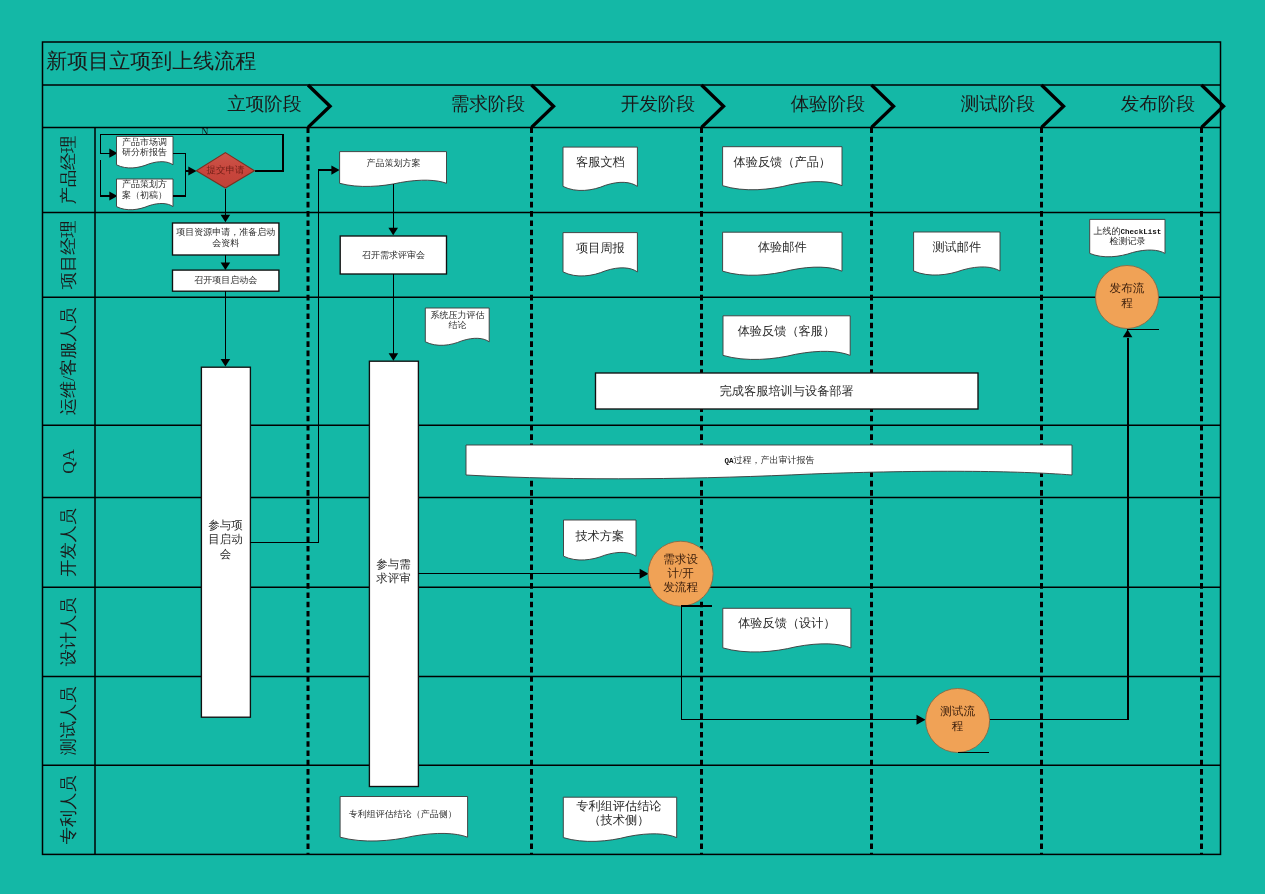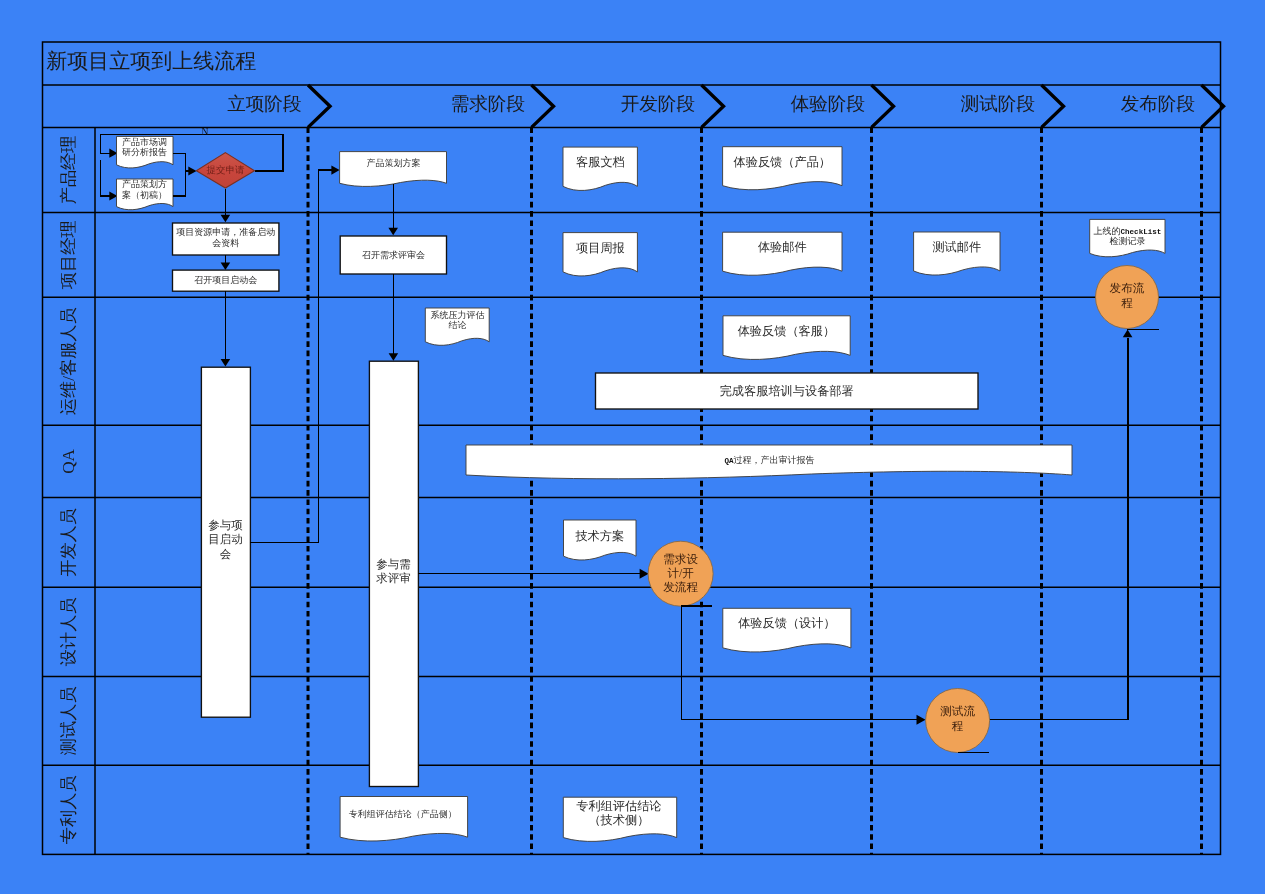--- a/index.html
+++ b/index.html
@@ -1,19 +1,19 @@
 <!DOCTYPE html>
 <html><head>
 <meta charset="utf-8">
 <title>flow</title>
 <style>
   html,body{margin:0;padding:0;background:#ffffff;}
   body{width:1265px;height:894px;overflow:hidden;
        font-family:"Liberation Serif","DejaVu Serif",serif;}
-  #stage{position:relative;width:1265px;height:894px;background:#3b82f6;}
+  #stage{position:relative;width:1265px;height:894px;background:#14b8a6;}
   svg#root{position:absolute;left:0;top:0;display:block;}
   .gl{fill:none;stroke:#000;stroke-width:1.5;}
   .dot{fill:none;stroke:#000;stroke-width:3.0;stroke-dasharray:5.6 3.7;}
   .chev{fill:none;stroke:#000;stroke-width:3.4;stroke-linejoin:miter;stroke-linecap:butt;}
   .shape{fill:#ffffff;stroke:#3f3f3f;stroke-width:0.95;}
   .box{fill:#ffffff;stroke:#111111;stroke-width:1.35;}
   .conn{fill:none;stroke:#000;stroke-width:1.35;shape-rendering:crispEdges;}
   .arrhead{fill:#000;stroke:none;}
   text{fill:#2b2b2b;font-family:"Liberation Serif","DejaVu Serif",serif;
        dominant-baseline:middle;}

